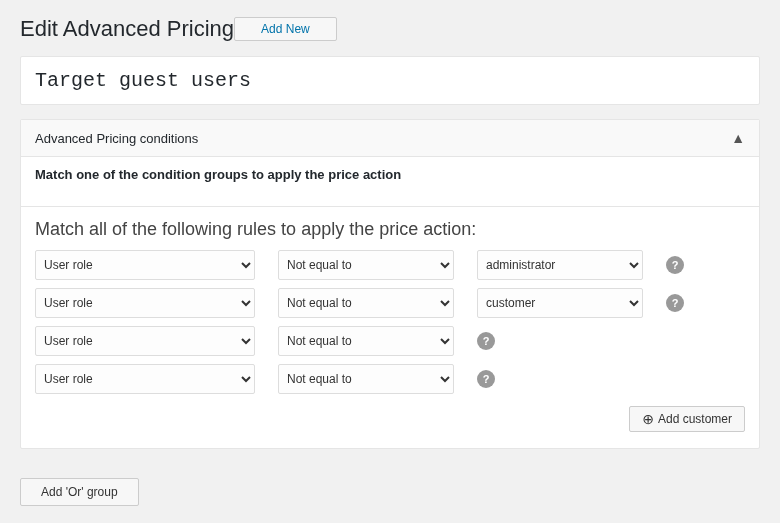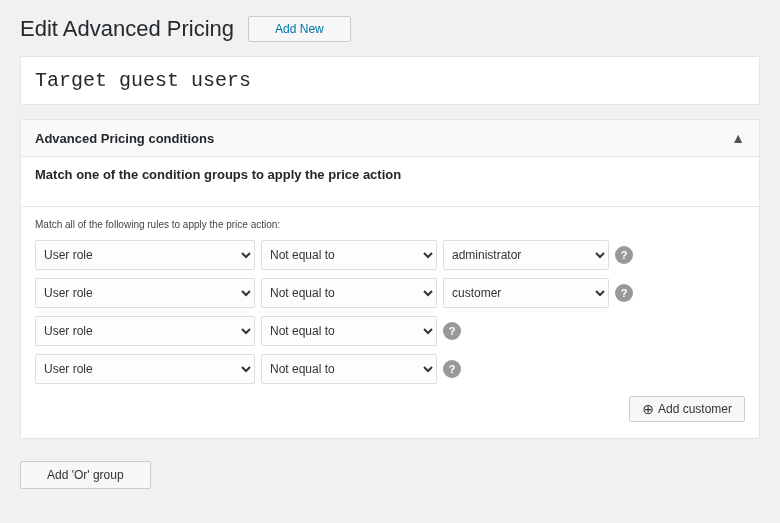--- a/index.html
+++ b/index.html
@@ -9,21 +9,21 @@
       background: #f1f1f1;
       color: #333;
       width: 780px;
       min-height: 523px;
       padding: 16px 20px;
     }
 
     
     .page-header {
       display: flex;
-      gap: 14px;
+      align-items: center;
       margin-bottom: 14px;
     }
     .page-title {
       font-size: 22px;
       font-weight: 400;
       color: #23282d;
     }
     .add-new-btn {
       background: #f7f7f7;
       border: 1px solid #cccccc;
@@ -62,21 +62,21 @@
     }
     .panel-header {
       display: flex;
       align-items: center;
       justify-content: space-between;
       padding: 10px 14px;
       border-bottom: 1px solid #e5e5e5;
       background: #f9f9f9;
     }
     .panel-header-title {
-      font-weight: 700;
+      font-weight: 400;
       font-size: 13px;
       color: #23282d;
       text-align: center;
     }
     .collapse-icon {
       color: #555;
       font-size: 14px;
       cursor: pointer;
     }
 
@@ -87,30 +87,30 @@
       font-size: 13px;
       color: #23282d;
       border-bottom: 1px solid #e5e5e5;
     }
 
     
     .condition-group {
       padding: 12px 14px;
     }
     .match-all-desc {
-      font-size: 10px;
+      font-size: 18px;
       color: #444;
       margin-bottom: 10px;
     }
 
     
     .condition-row {
       display: flex;
       align-items: center;
-      gap: 6px;
+      gap: 23px;
       margin-bottom: 8px;
     }
     .condition-row select {
       height: 30px;
       border: 1px solid #ddd;
       background: #fdfdfd;
       color: #333;
       font-size: 12px;
       border-radius: 2px;
       padding: 0 4px;
@@ -168,25 +168,26 @@
     }
 
     
     .footer-actions {
       padding: 8px 0 4px 0;
     }
     .add-or-btn {
       background: #f7f7f7;
       border: 1px solid #cccccc;
       color: #333;
-      padding: 6px 26px;
+      padding: 6px 20px;
       font-size: 12px;
       cursor: pointer;
       border-radius: 2px;
       font-family: inherit;
+      margin-top: 7px;
     }
   </style>
 </head>
 <body>
 
 <div class="page-header">
   <h1 class="page-title">Edit Advanced Pricing</h1>
   <button class="add-new-btn">Add New</button>
 </div>
 

